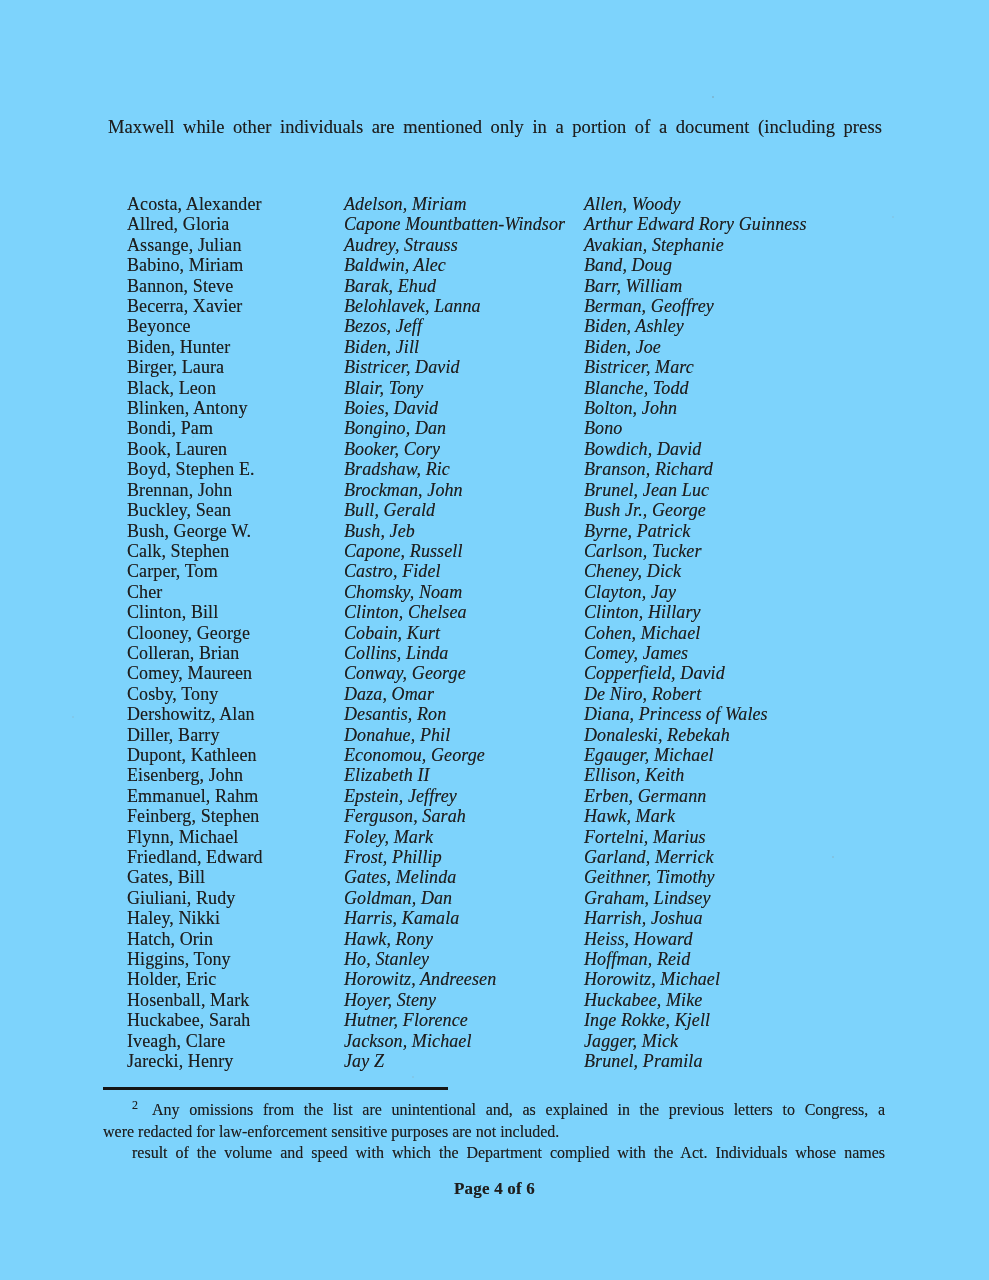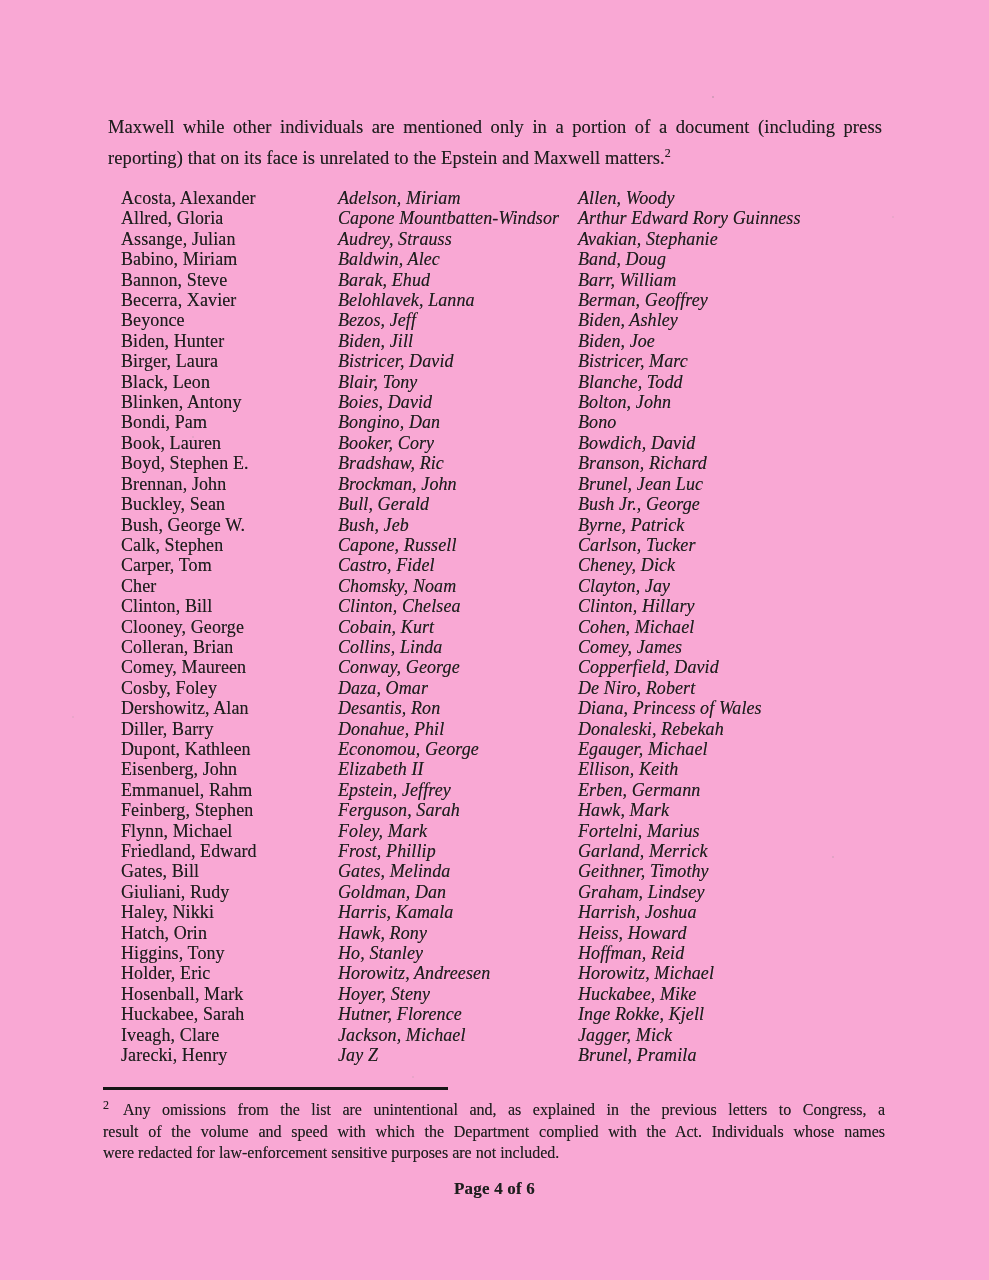--- a/index.html
+++ b/index.html
@@ -5,21 +5,21 @@
   html, body {
     margin: 0;
     padding: 0;
     background: #e8e8e8;
   }
   .page {
     position: relative;
     width: 989px;
     height: 1280px;
     margin: 0 auto;
-    background: #f9a8d4;
+    background: #7dd3fc;
     color: #1e1e1e;
     font-family: "Liberation Serif", "DejaVu Serif", serif;
     overflow: hidden;
     text-shadow: 0 0 0.6px rgba(40,40,40,0.55);
   }
   
   .speckles {
     position: absolute;
     top: 96px; left: 712px;
     width: 2px; height: 2px;
@@ -53,21 +53,21 @@
   }
   .names-wrap {
     position: absolute;
     top: 186px;
     left: 0;
     width: 100%;
   }
   .names-col {
     position: absolute;
     top: 0;
-    margin: 2px;
+    margin: 8px;
     padding: 0;
     list-style: none;
     font-size: 18px;
     line-height: 20.4px;
     letter-spacing: 0.1px;
     white-space: nowrap;
   }
   .col-1 { left: 119px; }
   .col-2 { left: 336px; font-style: italic; }
   .col-3 { left: 576px; font-style: italic; }
@@ -84,20 +84,21 @@
     left: 103px;
     top: 1099px;
     width: 782px;
     font-size: 16px;
     line-height: 21.5px;
   }
   .fn-line { display: block; }
   .fn-line.fill {
     text-align: justify;
     text-align-last: justify;
+    margin-left: 29px;
   }
   sup.fnmark { margin-right: 14px; }
   .pageno {
     position: absolute;
     left: 0;
     top: 1179px;
     width: 100%;
     text-align: center;
     font-size: 17px;
     font-weight: 700;
@@ -106,21 +107,20 @@
 </style>
 </head>
 <body>
 
 <div class="page">
 
   <span class="speckles"></span>
 
   <p class="intro">
     <span class="jline">Maxwell while other individuals are mentioned only in a portion of a document (including press</span>
-    <span><span>reporting) that on its face is unrelated to the Epstein and Maxwell matters.</span><sup class="fnref">2</sup></span>
   </p>
 
   <div class="names-wrap">
     <ul class="names-col col-1">
         <li>Acosta, Alexander</li>
         <li>Allred, Gloria</li>
         <li>Assange, Julian</li>
         <li>Babino, Miriam</li>
         <li>Bannon, Steve</li>
         <li>Becerra, Xavier</li>
@@ -135,21 +135,21 @@
         <li>Brennan, John</li>
         <li>Buckley, Sean</li>
         <li>Bush, George W.</li>
         <li>Calk, Stephen</li>
         <li>Carper, Tom</li>
         <li>Cher</li>
         <li>Clinton, Bill</li>
         <li>Clooney, George</li>
         <li>Colleran, Brian</li>
         <li>Comey, Maureen</li>
-        <li>Cosby, Foley</li>
+        <li>Cosby, Tony</li>
         <li>Dershowitz, Alan</li>
         <li>Diller, Barry</li>
         <li>Dupont, Kathleen</li>
         <li>Eisenberg, John</li>
         <li>Emmanuel, Rahm</li>
         <li>Feinberg, Stephen</li>
         <li>Flynn, Michael</li>
         <li>Friedland, Edward</li>
         <li>Gates, Bill</li>
         <li>Giuliani, Rudy</li>
@@ -251,19 +251,19 @@
         <li>Inge Rokke, Kjell</li>
         <li>Jagger, Mick</li>
         <li>Brunel, Pramila</li>
       </ul>
   </div>
 
   <div class="footnote-rule"></div>
 
   <div class="footnote">
     <span class="fn-line fill"><sup class="fnmark">2</sup><span>Any omissions from the list are unintentional and, as explained in the previous letters to Congress, a</span></span>
+    <span class="fn-line">were redacted for law-enforcement sensitive purposes are not included.</span>
     <span class="fn-line fill">result of the volume and speed with which the Department complied with the Act. Individuals whose names</span>
-    <span class="fn-line">were redacted for law-enforcement sensitive purposes are not included.</span>
   </div>
 
   <div class="pageno">Page 4 of 6</div>
 
 </div>
 
 </body></html>

